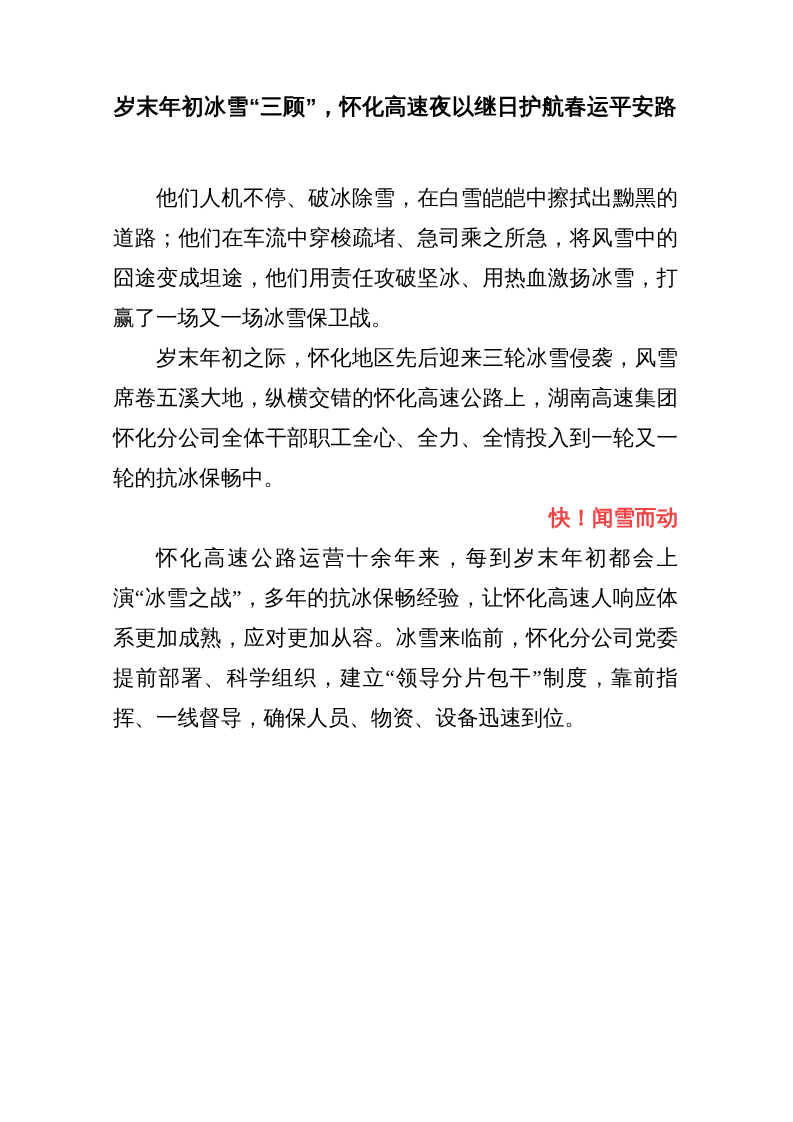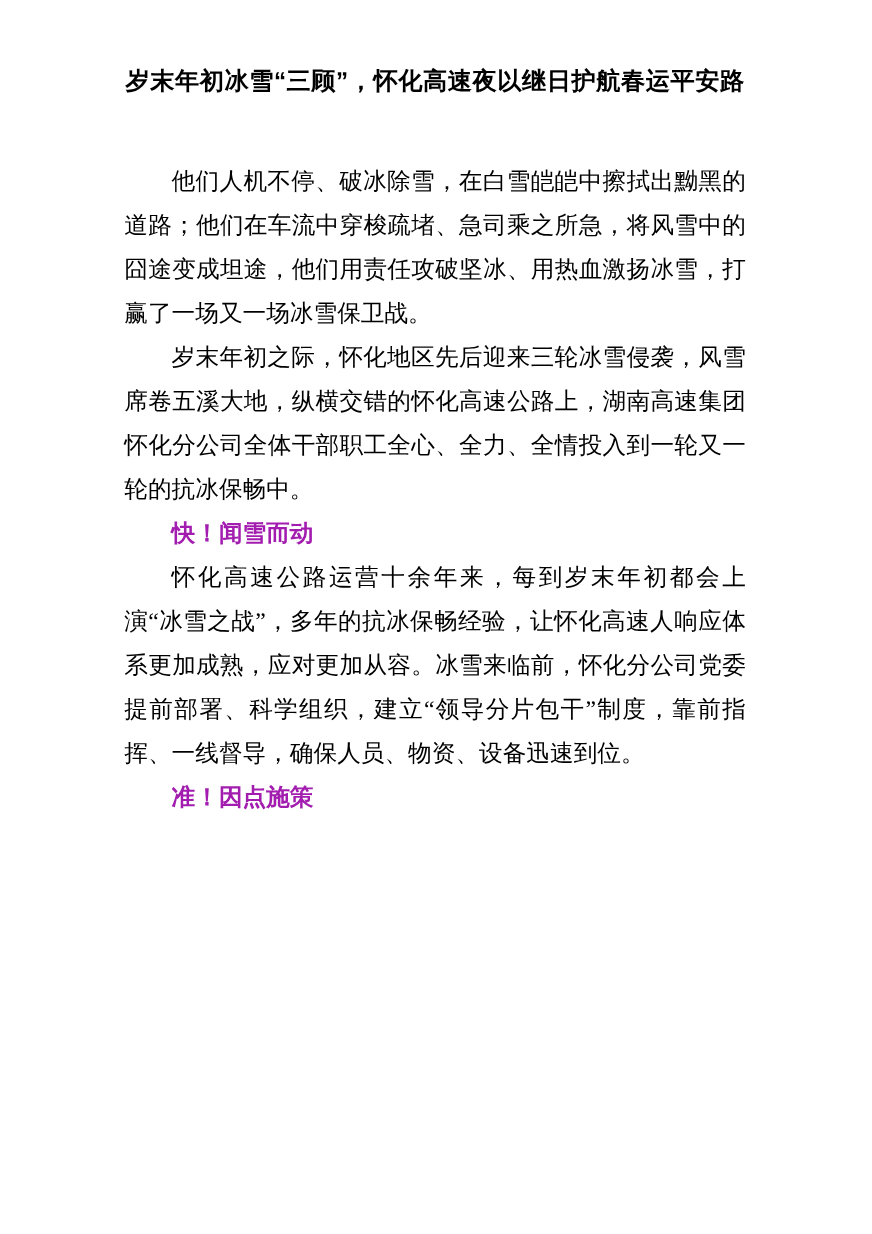--- a/index.html
+++ b/index.html
@@ -5,21 +5,21 @@
   * { margin: 0; padding: 0; box-sizing: border-box; }
   html, body { background: #ffffff; }
   body { font-family: "Liberation Serif", serif; color: #000000; }
 
   .page {
     position: relative;
     width: 793px;
     height: 1122px;
     background: #ffffff;
     overflow: hidden;
-    padding: 57px 115px 0 113px;
+    padding: 90px 115px 0 113px;
   }
 
   .doc-title {
     font-family: "Liberation Sans", sans-serif;
     font-size: 22px;
     line-height: 34px;
     font-weight: bold;
     text-align: center;
     letter-spacing: 0.5px;
     margin-bottom: 54px;
@@ -34,29 +34,29 @@
     text-indent: 2em;
     color: #000000;
   }
 
   .section-heading {
     font-family: "Liberation Sans", sans-serif;
     font-size: 21.5px;
     line-height: 40px;
     font-weight: bold;
     text-indent: 2em;
-    color: #a21caf;
+    color: #ef4444;
+    text-align: right;
   }
 </style>
 </head>
 <body>
 
 <div class="page">
   <h1 class="doc-title">岁末年初冰雪“三顾”，怀化高速夜以继日护航春运平安路</h1>
 
   <div>
     <p class="para">他们人机不停、破冰除雪，在白雪皑皑中擦拭出黝黑的道路；他们在车流中穿梭疏堵、急司乘之所急，将风雪中的囧途变成坦途，他们用责任攻破坚冰、用热血激扬冰雪，打赢了一场又一场冰雪保卫战。</p>
     <p class="para">岁末年初之际，怀化地区先后迎来三轮冰雪侵袭，风雪席卷五溪大地，纵横交错的怀化高速公路上，湖南高速集团怀化分公司全体干部职工全心、全力、全情投入到一轮又一轮的抗冰保畅中。</p>
     <h2 class="section-heading">快！闻雪而动</h2>
     <p class="para">怀化高速公路运营十余年来，每到岁末年初都会上演“冰雪之战”，多年的抗冰保畅经验，让怀化高速人响应体系更加成熟，应对更加从容。冰雪来临前，怀化分公司党委提前部署、科学组织，建立“领导分片包干”制度，靠前指挥、一线督导，确保人员、物资、设备迅速到位。</p>
-    <h2 class="section-heading">准！因点施策</h2>
   </div>
 </div>
 
 </body></html>

